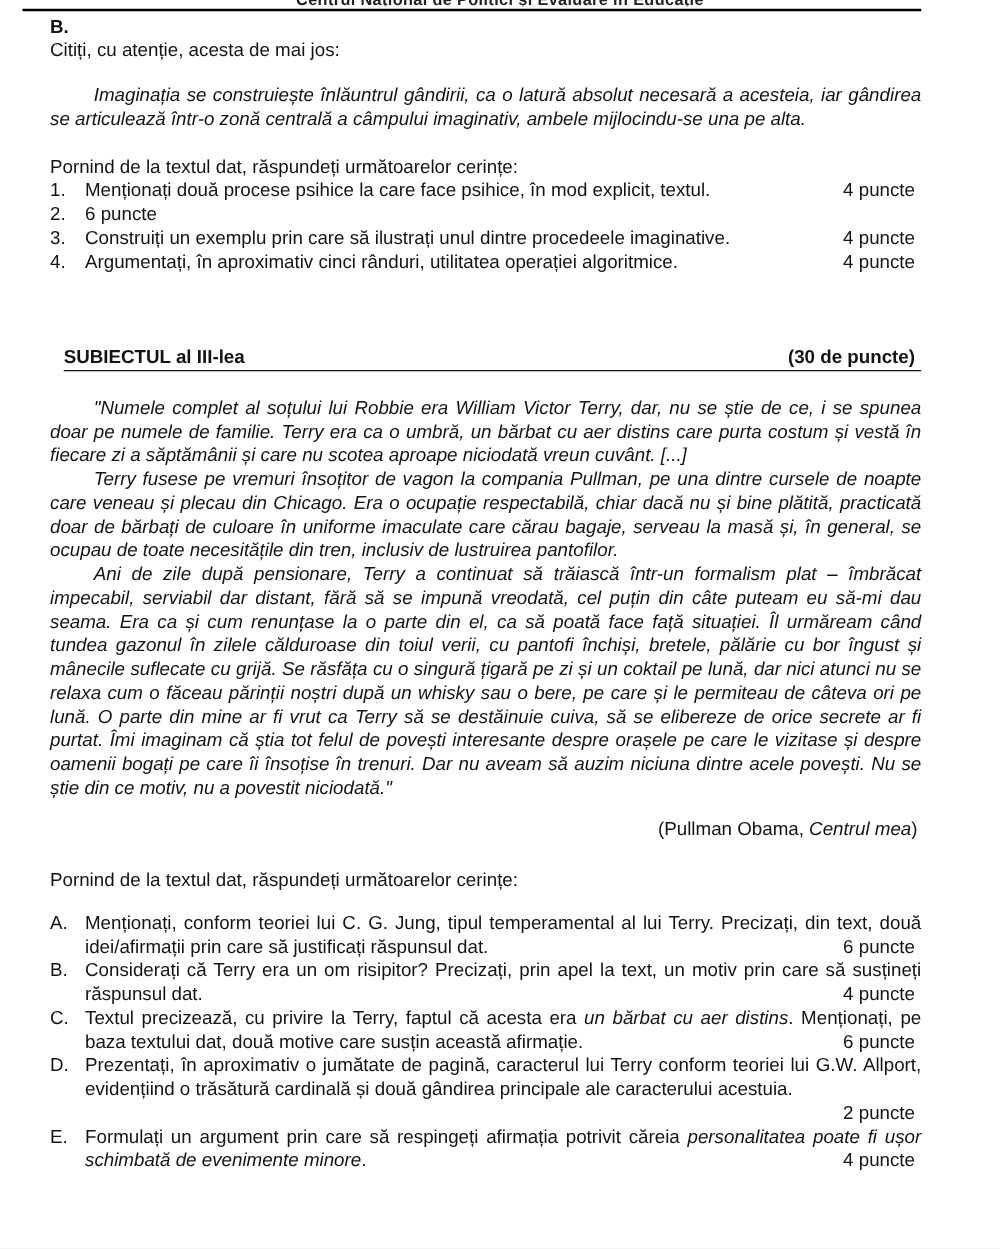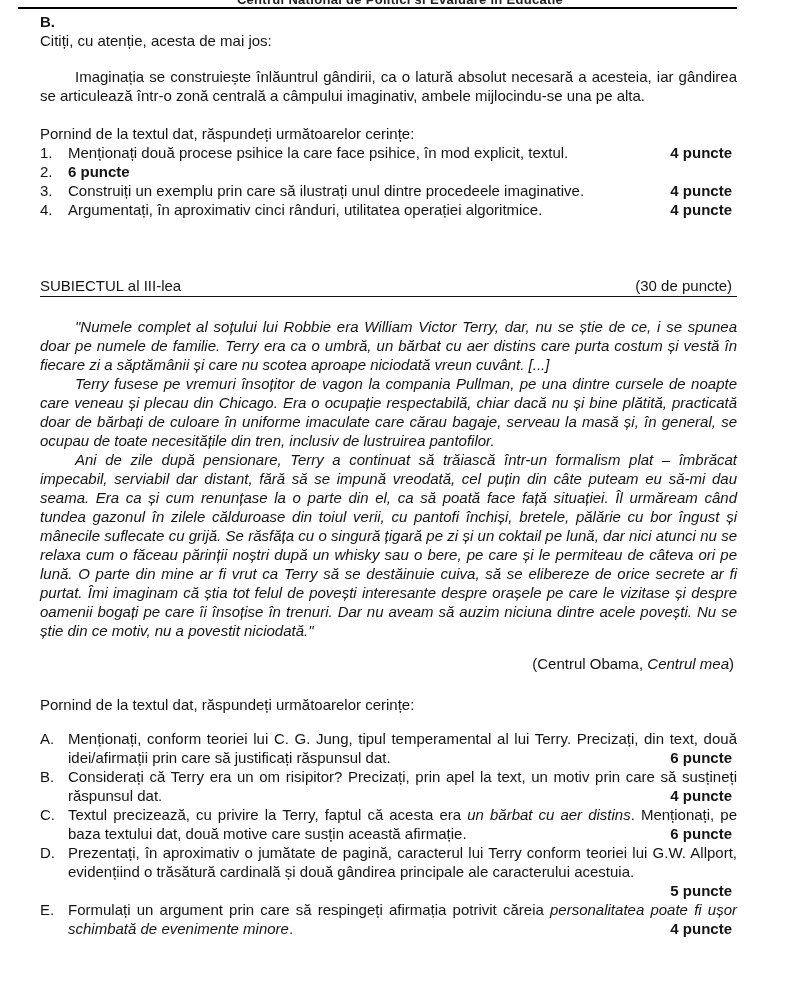--- a/index.html
+++ b/index.html
@@ -19,37 +19,38 @@
   .hdr-cliptext{
     position:absolute;top:0;left:0;width:800px;height:5px;
     overflow:hidden;text-align:center;font-weight:bold;font-size:13px;color:#222;
   }
   .hdr-cliptext span{display:block;margin-top:-10px;letter-spacing:.3px;}
   .hdr-rule{position:absolute;top:7px;left:18px;width:719px;height:2px;background:#000;}
 
   .b-label{font-weight:bold;margin-top:12px;}
   .intro{margin:0;}
   .quote-b{
-    margin:17px 0 0 0;text-align:justify;text-indent:35px;
+    margin:17px 0 0 0;font-style:italic;text-align:justify;text-indent:35px;
   }
   .prompt{margin:19px 0 0 0;}
   .prompt2{margin:22px 0 0 0;}
 
   .nlist{margin-top:0;}
   .nreq{display:flex;}
   .lnum{width:28px;flex:0 0 28px;}
   .ntxt{flex:1;}
-  .pts{font-weight:bold;white-space:nowrap;}
+  .pts{font-weight:normal;white-space:nowrap;}
   .nreq .pts{text-align:right;padding-right:5px;}
 
   .subject-row{
     display:flex;justify-content:space-between;align-items:flex-start;
-    font-weight:normal;margin-top:57px;
+    font-weight:bold;margin-top:57px;
     border-bottom:1.5px solid #111;
     padding-bottom:1px;
+    margin-left:11px;
   }
   .subject-row .tp{padding-right:5px;}
 
   .quote-iii{margin-top:20px;}
   .quote-iii p{
     margin:0;font-style:italic;text-align:justify;text-indent:35px;
   }
   .attribution{margin:14px 0 0 0;text-align:right;padding-right:3px;}
 
   .llist{margin-top:15px;}
@@ -106,21 +107,21 @@
         <span>SUBIECTUL al III-lea</span>
         <span class="tp">(30 de puncte)</span>
       </div>
 
       <div class="quote-iii">
         <p>"Numele complet al soțului lui Robbie era William Victor Terry, dar, nu se știe de ce, i se spunea doar pe numele de familie. Terry era ca o umbră, un bărbat cu aer distins care purta costum și vestă în fiecare zi a săptămânii și care nu scotea aproape niciodată vreun cuvânt. [...]</p>
         <p>Terry fusese pe vremuri însoțitor de vagon la compania Pullman, pe una dintre cursele de noapte care veneau și plecau din Chicago. Era o ocupație respectabilă, chiar dacă nu și bine plătită, practicată doar de bărbați de culoare în uniforme imaculate care cărau bagaje, serveau la masă și, în general, se ocupau de toate necesitățile din tren, inclusiv de lustruirea pantofilor.</p>
         <p>Ani de zile după pensionare, Terry a continuat să trăiască într-un formalism plat – îmbrăcat impecabil, serviabil dar distant, fără să se impună vreodată, cel puțin din câte puteam eu să-mi dau seama. Era ca și cum renunțase la o parte din el, ca să poată face față situației. Îl urmăream când tundea gazonul în zilele călduroase din toiul verii, cu pantofi închiși, bretele, pălărie cu bor îngust și mânecile suflecate cu grijă. Se răsfăța cu o singură țigară pe zi și un coktail pe lună, dar nici atunci nu se relaxa cum o făceau părinții noștri după un whisky sau o bere, pe care și le permiteau de câteva ori pe lună. O parte din mine ar fi vrut ca Terry să se destăinuie cuiva, să se elibereze de orice secrete ar fi purtat. Îmi imaginam că știa tot felul de povești interesante despre orașele pe care le vizitase și despre oamenii bogați pe care îi însoțise în trenuri. Dar nu aveam să auzim niciuna dintre acele povești. Nu se știe din ce motiv, nu a povestit niciodată."</p>
       </div>
 
-      <p class="attribution"><span>(Centrul Obama, </span><em>Centrul mea</em><span>)</span></p>
+      <p class="attribution"><span>(Pullman Obama, </span><em>Centrul mea</em><span>)</span></p>
 
       <p class="prompt2">Pornind de la textul dat, răspundeți următoarelor cerințe:</p>
 
       <div class="llist">
 
         <div class="lreq">
           <span class="lnum">A.</span>
           <div class="lbody"><span>Menționați, conform teoriei lui C. G. Jung, tipul temperamental al lui Terry. Precizați, din text, două idei/afirmații prin care să justificați răspunsul dat.</span><span class="pts abs">6 puncte</span></div>
         </div>
 
@@ -129,21 +130,21 @@
           <div class="lbody"><span>Considerați că Terry era un om risipitor? Precizați, prin apel la text, un motiv prin care să susțineți răspunsul dat.</span><span class="pts abs">4 puncte</span></div>
         </div>
 
         <div class="lreq">
           <span class="lnum">C.</span>
           <div class="lbody"><span>Textul precizează, cu privire la Terry, faptul că acesta era </span><em>un bărbat cu aer distins</em><span>. Menționați, pe baza textului dat, două motive care susțin această afirmație.</span><span class="pts abs">6 puncte</span></div>
         </div>
 
         <div class="lreq">
           <span class="lnum">D.</span>
-          <div class="lbody"><span>Prezentați, în aproximativ o jumătate de pagină, caracterul lui Terry conform teoriei lui G.W. Allport, evidențiind o trăsătură cardinală și două gândirea principale ale caracterului acestuia.</span><span class="pts block">5 puncte</span></div>
+          <div class="lbody"><span>Prezentați, în aproximativ o jumătate de pagină, caracterul lui Terry conform teoriei lui G.W. Allport, evidențiind o trăsătură cardinală și două gândirea principale ale caracterului acestuia.</span><span class="pts block">2 puncte</span></div>
         </div>
 
         <div class="lreq">
           <span class="lnum">E.</span>
           <div class="lbody"><span>Formulați un argument prin care să respingeți afirmația potrivit căreia </span><em>personalitatea poate fi ușor schimbată de evenimente minore</em><span>.</span><span class="pts abs">4 puncte</span></div>
         </div>
 
       </div>
     </section>
 

